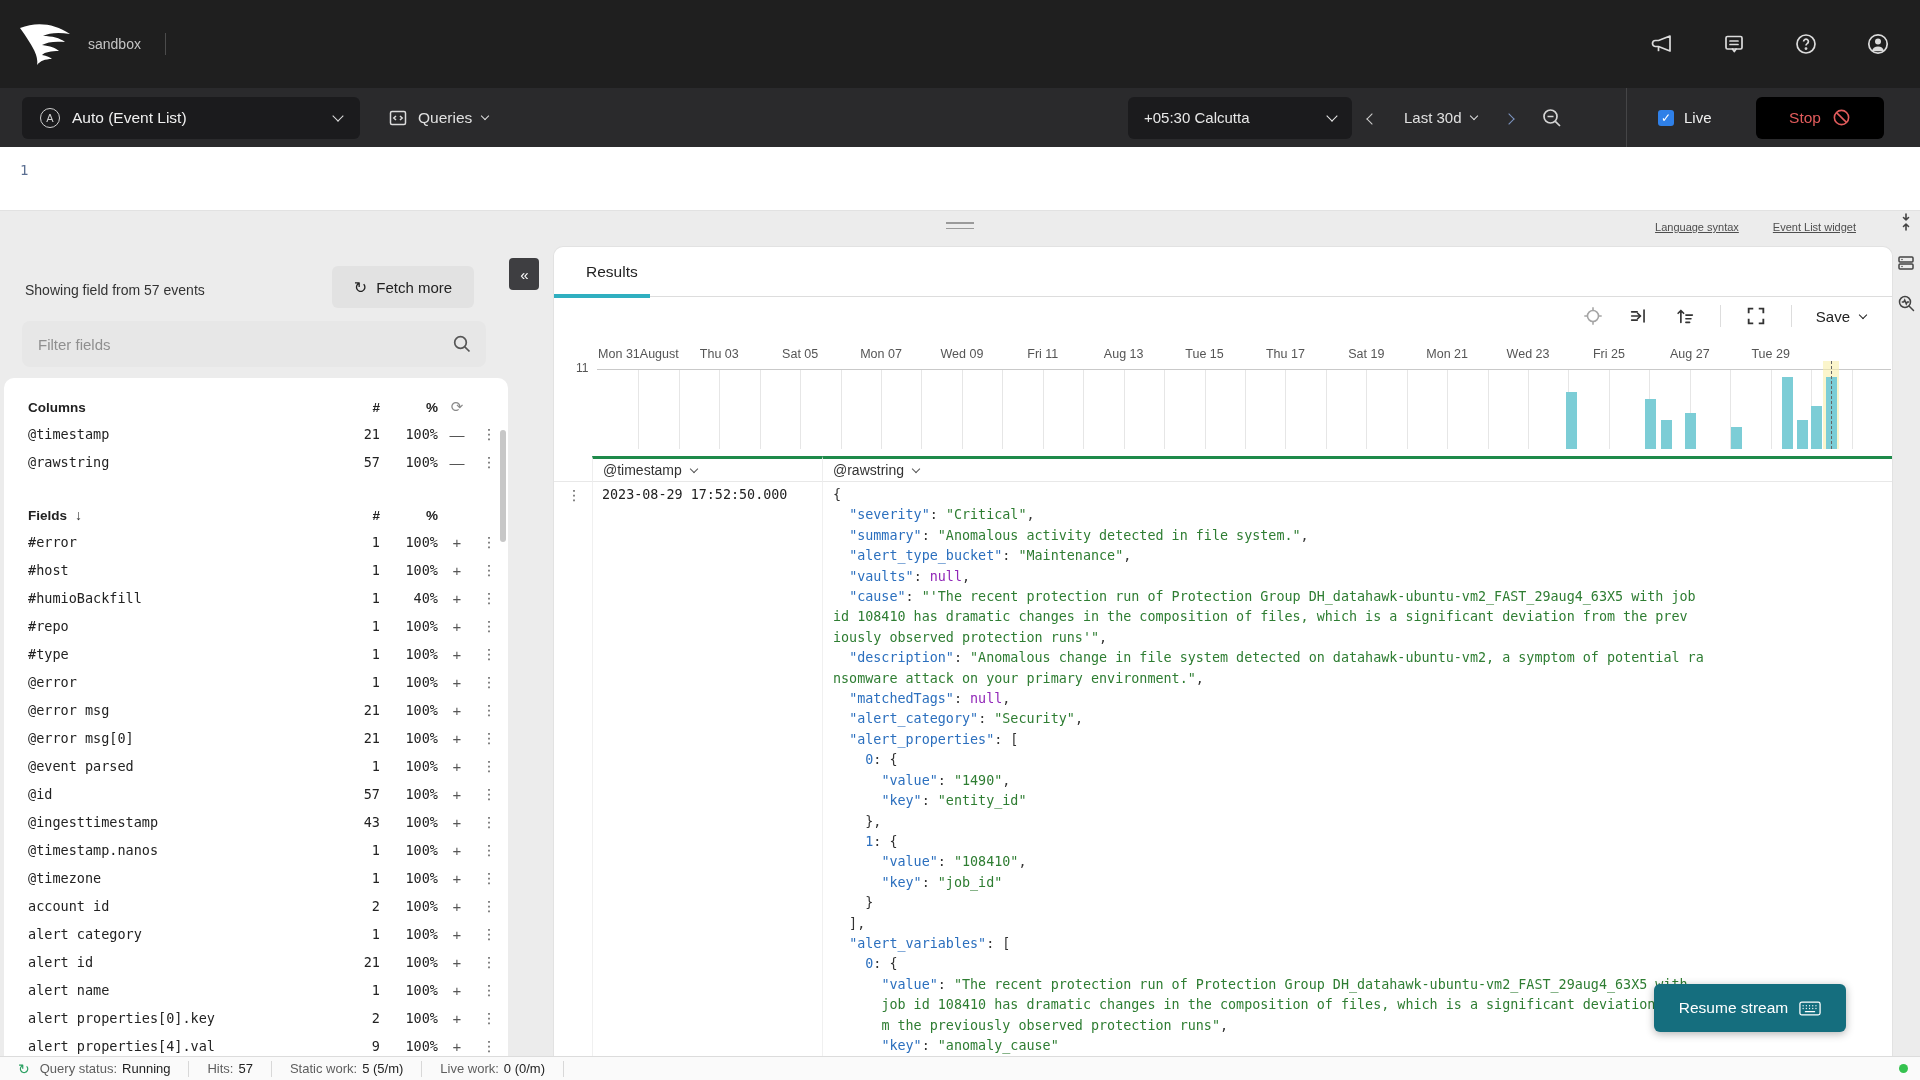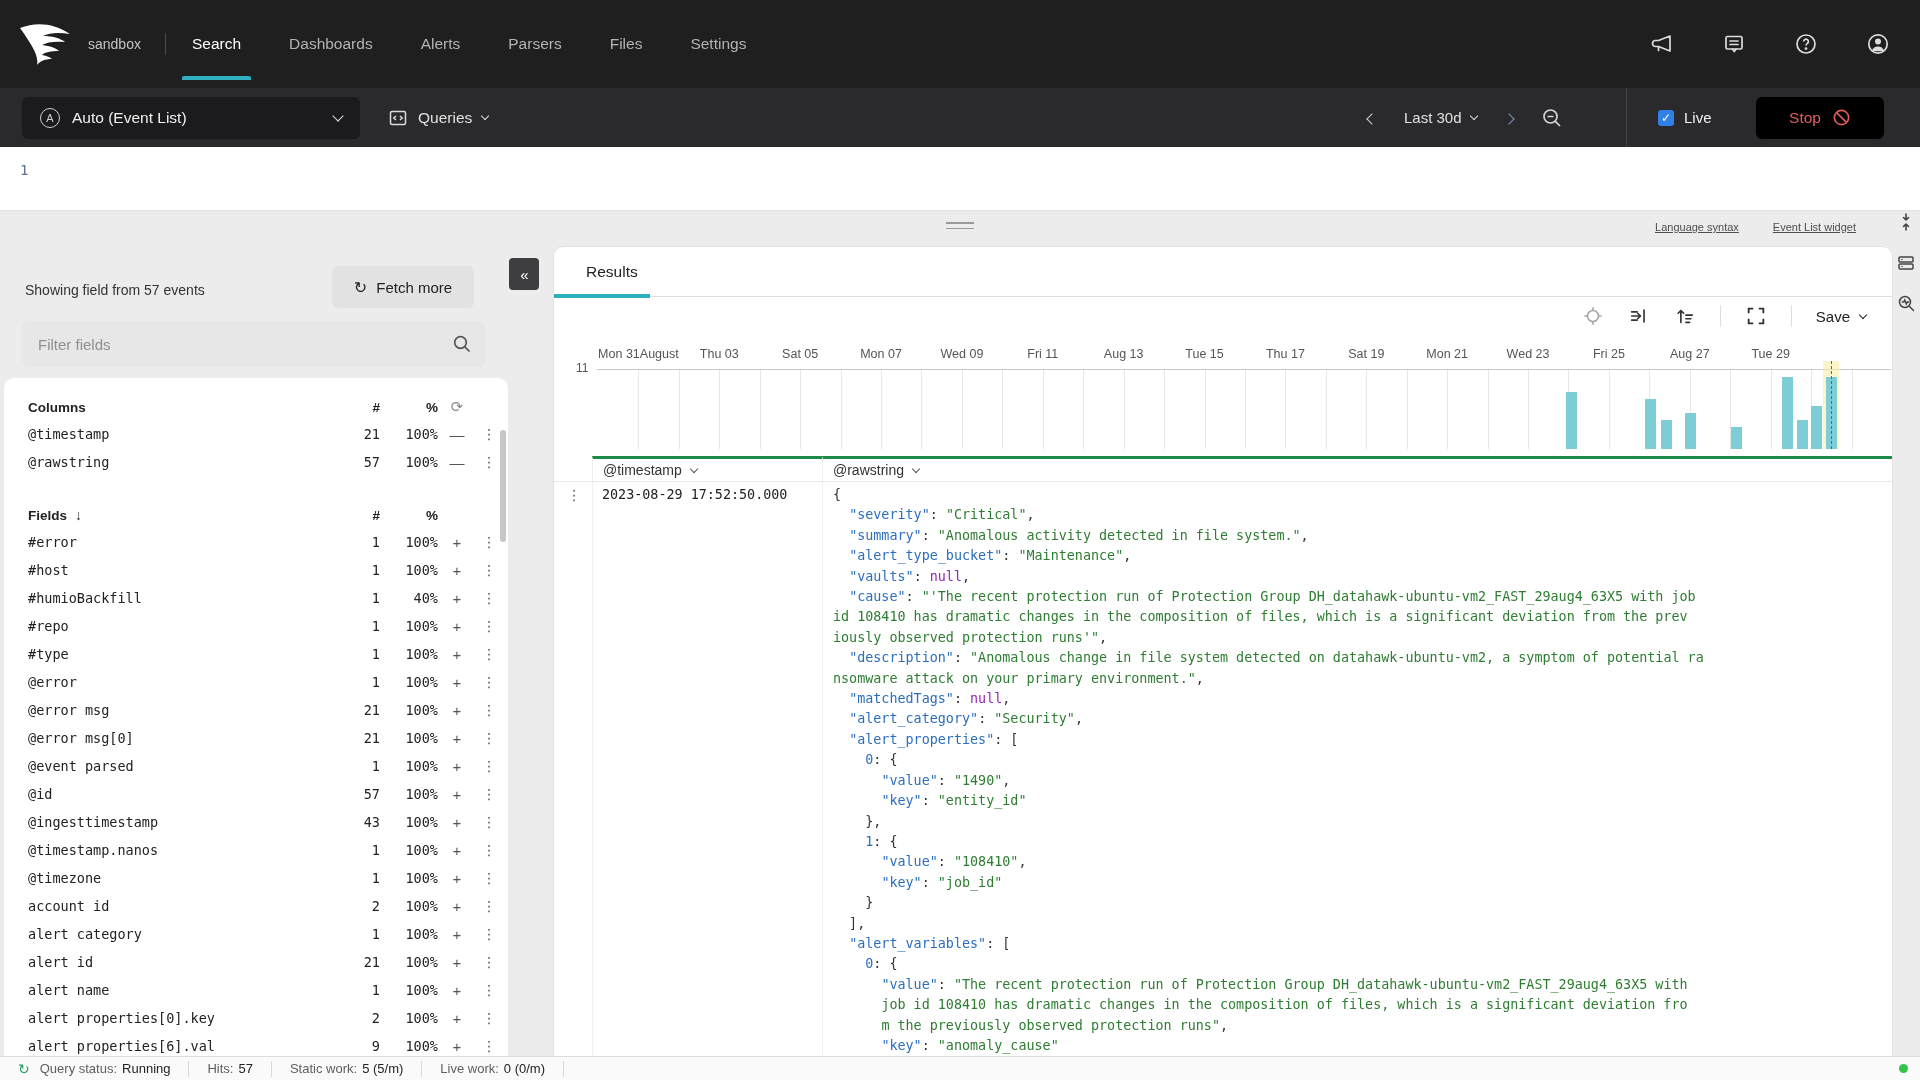--- a/index.html
+++ b/index.html
@@ -118,28 +118,20 @@
 </style>
 </head>
 <body>
 
 <div class="topnav">
   <svg class="logo" viewBox="0 0 52 44">
     <path fill="#fff" d="M1 6c16-6.5 34-5 50 6-12-2-21-1-27 2 9 0 17 2 22 6-10-1-18 0-23 3 8 1 14 3 17 6-8 0-14 1-17 4 5 1 8 2 10 4-7 0-12 2-15 6 1.5-8-2-16-17-37z"></path>
   </svg>
   <span class="workspace">sandbox</span>
   <span class="nav-divider"></span>
-  <div class="nav-items" id="nav-items">
-      <div class="nav-item active">Search</div>
-      <div class="nav-item">Dashboards</div>
-      <div class="nav-item">Alerts</div>
-      <div class="nav-item">Parsers</div>
-      <div class="nav-item">Files</div>
-      <div class="nav-item">Settings</div>
-    </div>
   <div class="nav-right">
     <svg class="nav-ic" viewBox="0 0 24 24" fill="none" stroke="#dcdcdc" stroke-width="1.7" stroke-linejoin="round">
         <path d="M20 4 L8.5 8.5 H5.5 a2.6 2.6 0 0 0 0 6 H8.5 L20 19 Z"></path>
         <path d="M8.5 14.8 v4.4"></path>
       </svg>
     <svg class="nav-ic" viewBox="0 0 24 24" fill="none" stroke="#dcdcdc" stroke-width="1.7" stroke-linecap="round" stroke-linejoin="round">
         <rect x="4" y="4.5" width="16" height="12.5" rx="1.5"></rect>
         <path d="M8 9h8M8 12.5h8"></path>
         <path d="M10.5 17l1.8 2.6 1.8-2.6"></path>
       </svg>
@@ -164,20 +156,24 @@
   </div>
   <div class="queries">
     <svg width="20" height="20" viewBox="0 0 20 20" fill="none" stroke="#dcdcdc" stroke-width="1.5">
         <rect x="2.5" y="3.5" width="15" height="13" rx="1.5"></rect>
         <path d="M8 8l-2.2 2L8 12M12 8l2.2 2L12 12"></path>
       </svg>
     <span>Queries</span>
     <i class="chev sm"></i>
   </div>
 
+  <div class="pill tz-pill">
+    <span class="grow">+05:30 Calcutta</span>
+    <i class="chev"></i>
+  </div>
   <div class="time-nav">
     <span class="arrow-btn"><i class="chev left"></i></span>
     <span class="time-range">
       <span>Last 30d</span>
       <i class="chev sm"></i>
     </span>
     <span class="arrow-btn fwd"><i class="chev right"></i></span>
     <svg width="22" height="22" viewBox="0 0 22 22" fill="none" stroke="#d5d5d5" stroke-width="1.7" style="cursor:pointer">
         <circle cx="9.5" cy="9.5" r="6.5"></circle>
         <path d="M6.5 9.5h6M14.3 14.3L19 19"></path>
@@ -390,21 +386,21 @@
         <span class="fkebab">⋮</span>
       </div>
       <div class="frow">
         <span class="fname">alert_properties[0].key</span>
         <span class="fcount">2</span>
         <span class="fpct">100%</span>
         <span class="fact">+</span>
         <span class="fkebab">⋮</span>
       </div>
       <div class="frow">
-        <span class="fname">alert_properties[6].val</span>
+        <span class="fname">alert_properties[4].val</span>
         <span class="fcount">9</span>
         <span class="fpct">100%</span>
         <span class="fact">+</span>
         <span class="fkebab">⋮</span>
       </div>
     </div>
 </div>
 <div class="left-scrollthumb"></div>
 
 <div class="collapse-btn">«</div>
@@ -515,20 +511,27 @@
       <i class="chev sm" style="color:#555"></i>
     </div>
   </div>
   <div class="colline" style="left:38px"></div>
   <div class="colline" style="left:268px"></div>
 
   <span class="row-kebab">⋮</span>
   <span class="ts-val">2023-08-29 17:52:50.000</span>
   <div class="json" id="json-cell"><div><span class="j-p">{</span></div><div><span class="j-p">  </span><span class="j-k">"severity"</span><span class="j-p">: </span><span class="j-s">"Critical"</span><span class="j-p">,</span></div><div><span class="j-p">  </span><span class="j-k">"summary"</span><span class="j-p">: </span><span class="j-s">"Anomalous activity detected in file system."</span><span class="j-p">,</span></div><div><span class="j-p">  </span><span class="j-k">"alert_type_bucket"</span><span class="j-p">: </span><span class="j-s">"Maintenance"</span><span class="j-p">,</span></div><div><span class="j-p">  </span><span class="j-k">"vaults"</span><span class="j-p">: </span><span class="j-n">null</span><span class="j-p">,</span></div><div><span class="j-p">  </span><span class="j-k">"cause"</span><span class="j-p">: </span><span class="j-s">"'The recent protection run of Protection Group DH_datahawk-ubuntu-vm2_FAST_29aug4_63X5 with job</span></div><div><span class="j-s">id 108410 has dramatic changes in the composition of files, which is a significant deviation from the prev</span></div><div><span class="j-s">iously observed protection runs'"</span><span class="j-p">,</span></div><div><span class="j-p">  </span><span class="j-k">"description"</span><span class="j-p">: </span><span class="j-s">"Anomalous change in file system detected on datahawk-ubuntu-vm2, a symptom of potential ra</span></div><div><span class="j-s">nsomware attack on your primary environment."</span><span class="j-p">,</span></div><div><span class="j-p">  </span><span class="j-k">"matchedTags"</span><span class="j-p">: </span><span class="j-n">null</span><span class="j-p">,</span></div><div><span class="j-p">  </span><span class="j-k">"alert_category"</span><span class="j-p">: </span><span class="j-s">"Security"</span><span class="j-p">,</span></div><div><span class="j-p">  </span><span class="j-k">"alert_properties"</span><span class="j-p">: [</span></div><div><span class="j-p">    </span><span class="j-i">0</span><span class="j-p">: {</span></div><div><span class="j-p">      </span><span class="j-k">"value"</span><span class="j-p">: </span><span class="j-s">"1490"</span><span class="j-p">,</span></div><div><span class="j-p">      </span><span class="j-k">"key"</span><span class="j-p">: </span><span class="j-s">"entity_id"</span></div><div><span class="j-p">    },</span></div><div><span class="j-p">    </span><span class="j-i">1</span><span class="j-p">: {</span></div><div><span class="j-p">      </span><span class="j-k">"value"</span><span class="j-p">: </span><span class="j-s">"108410"</span><span class="j-p">,</span></div><div><span class="j-p">      </span><span class="j-k">"key"</span><span class="j-p">: </span><span class="j-s">"job_id"</span></div><div><span class="j-p">    }</span></div><div><span class="j-p">  ],</span></div><div><span class="j-p">  </span><span class="j-k">"alert_variables"</span><span class="j-p">: [</span></div><div><span class="j-p">    </span><span class="j-i">0</span><span class="j-p">: {</span></div><div><span class="j-p">      </span><span class="j-k">"value"</span><span class="j-p">: </span><span class="j-s">"The recent protection run of Protection Group DH_datahawk-ubuntu-vm2_FAST_29aug4_63X5 with</span></div><div><span class="j-p">      </span><span class="j-s">job id 108410 has dramatic changes in the composition of files, which is a significant deviation fro</span></div><div><span class="j-p">      </span><span class="j-s">m the previously observed protection runs"</span><span class="j-p">,</span></div><div><span class="j-p">      </span><span class="j-k">"key"</span><span class="j-p">: </span><span class="j-s">"anomaly_cause"</span></div></div>
 
+  <div class="resume">
+    <span>Resume stream</span>
+    <svg width="22" height="15" viewBox="0 0 24 16" fill="none" stroke="#fff" stroke-width="1.4" stroke-linecap="round">
+        <rect x="1" y="1" width="22" height="14" rx="2"></rect>
+        <path d="M4.5 5h.01M8 5h.01M11.5 5h.01M15 5h.01M18.5 5h.01M4.5 8h.01M8 8h.01M11.5 8h.01M15 8h.01M18.5 8h.01M7 11.5h10"></path>
+      </svg>
+  </div>
 </div>
 
 <div class="statusbar">
   <div class="seg">
     <span class="status-ric">↻</span>
     <span>Query status:</span>
     <span class="val">Running</span>
   </div>
   <div class="seg">
     <span>Hits:</span>

